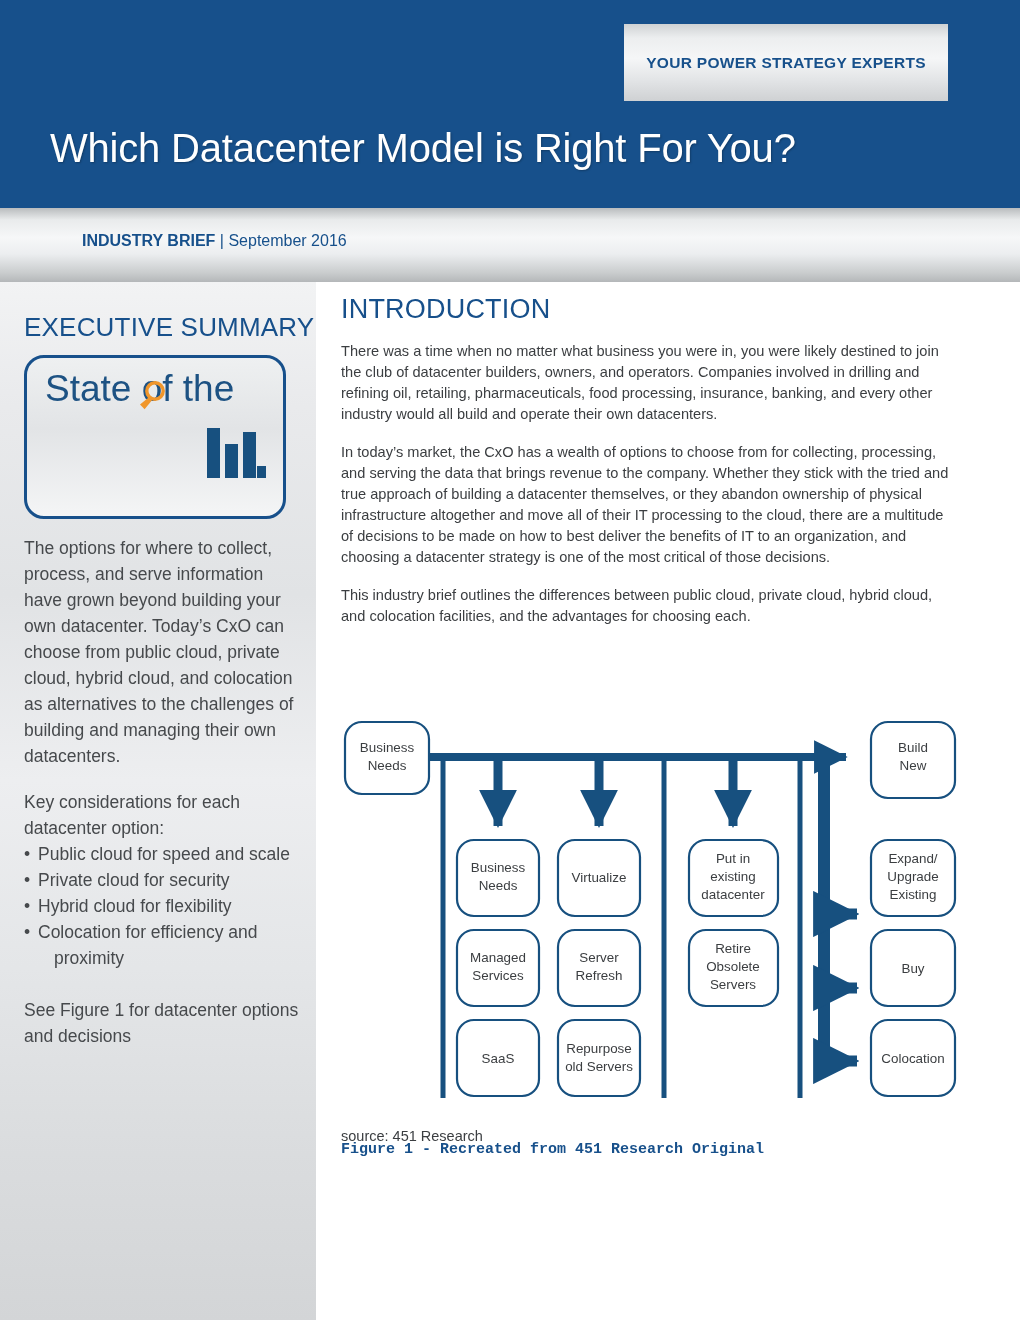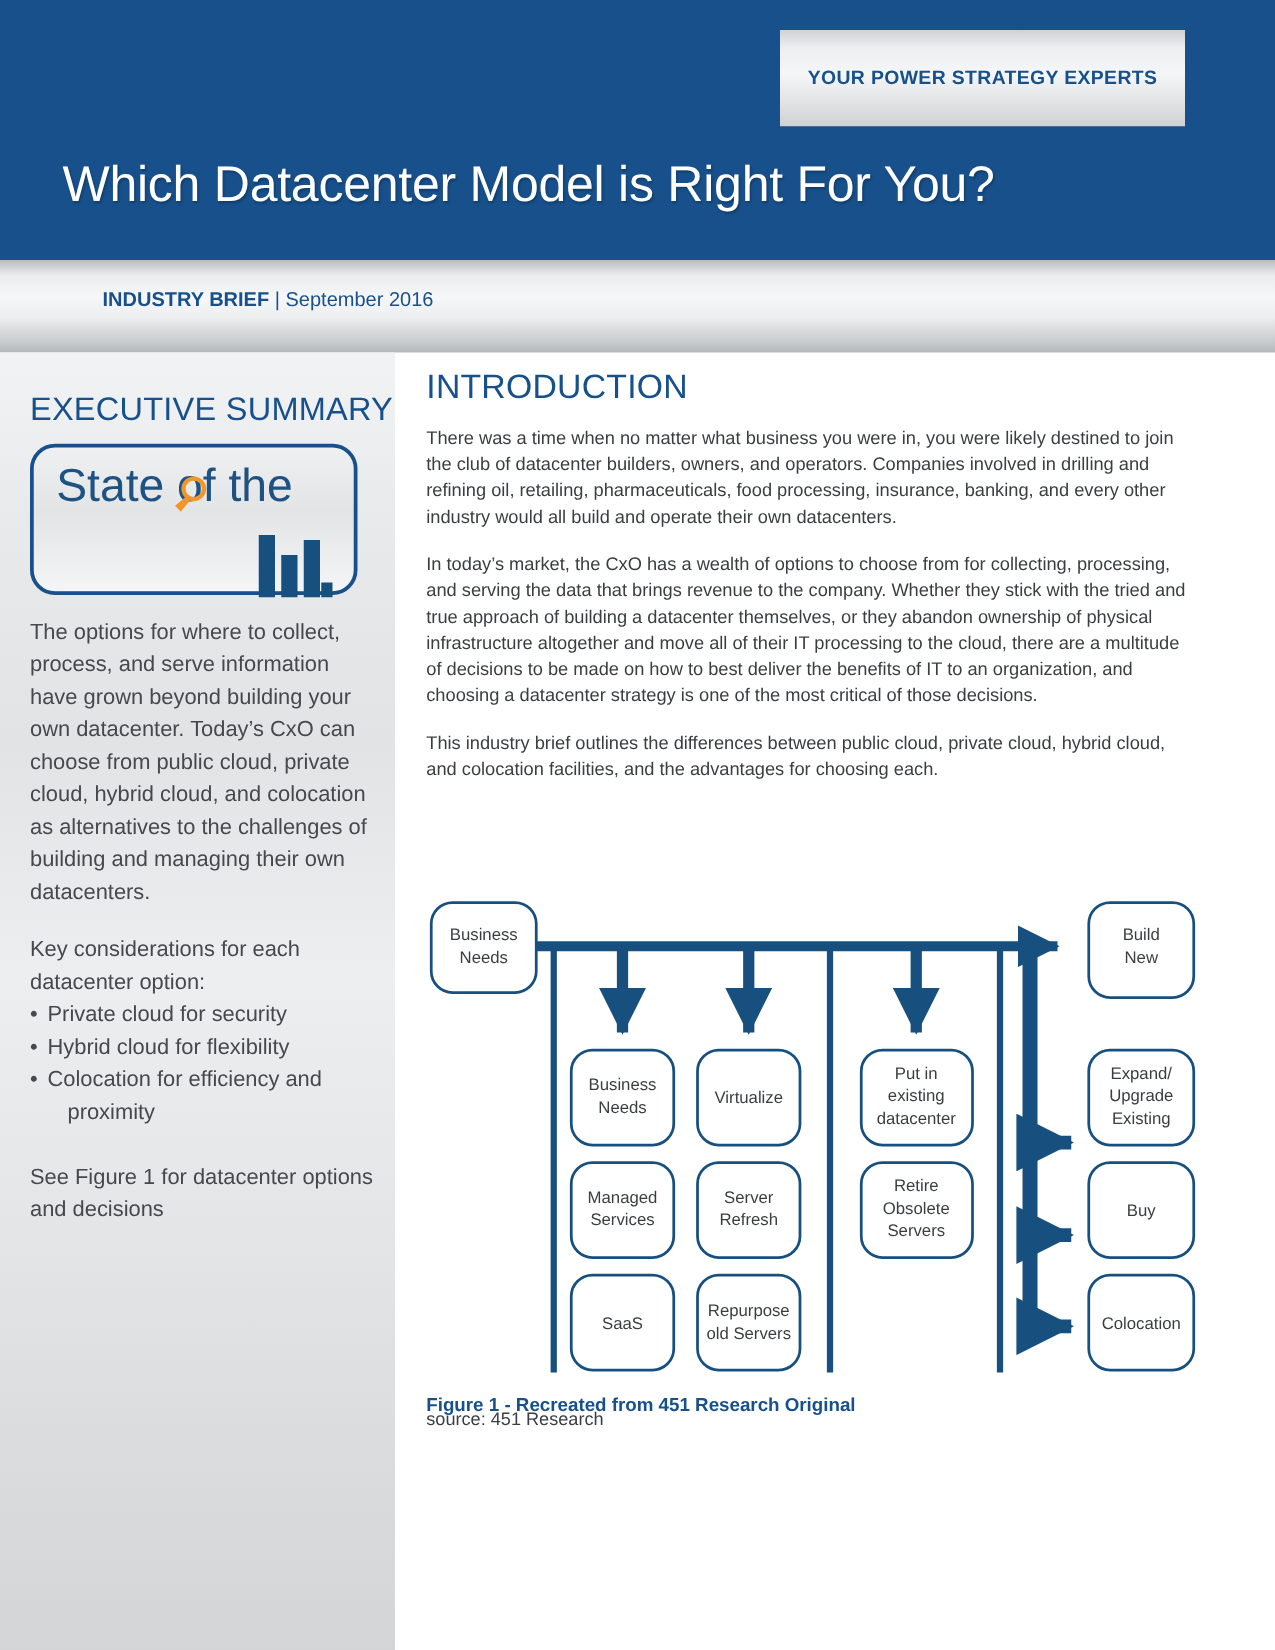--- a/index.html
+++ b/index.html
@@ -52,21 +52,21 @@
     position: absolute; left: 0; top: 282px; width: 316px; height: 1038px;
     background: linear-gradient(180deg,#f2f3f4 0%,#e9eaec 12%,#e1e3e5 30%,#edeef0 48%,#e4e6e8 66%,#dadcde 84%,#d3d5d7 100%);
   }
   .sidebar-inner { position: absolute; left: 24px; top: 30px; width: 282px; }
   .exec-title {
     color: #17508b; font-size: 26px; font-weight: 400; letter-spacing: .2px;
     white-space: nowrap; margin-bottom: 12px;
   }
   
   .logo-card {
-    position: relative; width: 262px; height: 121px;
+    position: relative; width: 262px; height: 164px;
     border: 3px solid #17508b; border-radius: 20px;
     background: linear-gradient(180deg,#eef0f1 0%,#e2e4e6 45%,#f4f5f6 100%);
     margin-bottom: 16px;
   }
   .logo-line1 {
     position:absolute; left:18px; top:10px;
     font-size: 37px; color:#1d5283; font-weight:400; white-space:nowrap;
   }
   .logo-line2 {
     position:absolute; left:18px; top:64px;
@@ -93,22 +93,22 @@
   .body-para { font-size: 14.6px; line-height: 21px; color: #3b3e41; margin-bottom: 17px; }
 
   
   .figure { position: absolute; left: 341px; top: 716px; width: 620px; height: 400px; }
   .figure svg { display:block; }
   .fig-source {
     position:absolute; left: 341px; top: 1128px; width: 616px;
     text-align: left; font-size: 14.5px; color:#3b3e41;
   }
   .fig-caption {
-    position:absolute; left: 341px; top: 1116px;
-    font-size: 15px; font-weight: bold; color: #17508b; white-space: nowrap;
+    position:absolute; left: 341px; top: 1141px;
+    font-size: 15px; font-weight: bold; color: #17508b; white-space: nowrap; font-family: Liberation Mono, monospace;
   }
   .nodetext { font-family: "Liberation Sans", sans-serif; font-size: 13.4px; fill: #3b3e41; }
 </style>
 </head>
 <body>
 
 <div class="page">
 
   <div class="header-band">
     <div class="tagline-box">
@@ -142,20 +142,21 @@
         </svg>
       </div>
 
       <div class="sb-para">The options for where to collect, process, and serve information have grown beyond building your own datacenter. Today’s CxO can choose from public cloud, private cloud, hybrid cloud, and colocation as alternatives to the challenges of building and managing their own datacenters.</div>
 
       <div class="sb-para tight">
         <div>Key considerations for each</div>
         <div>datacenter option:</div>
       </div>
       <ul class="sb-list">
+        <li>Public cloud for speed and scale</li>
         <li>Private cloud for security</li>
         <li>Hybrid cloud for flexibility</li>
         <li>Colocation for efficiency and</li>
         <li class="cont">proximity</li>
       </ul>
 
       <div class="sb-gap"></div>
 
       <div class="sb-para">
         <div>See Figure 1 for datacenter options</div>

